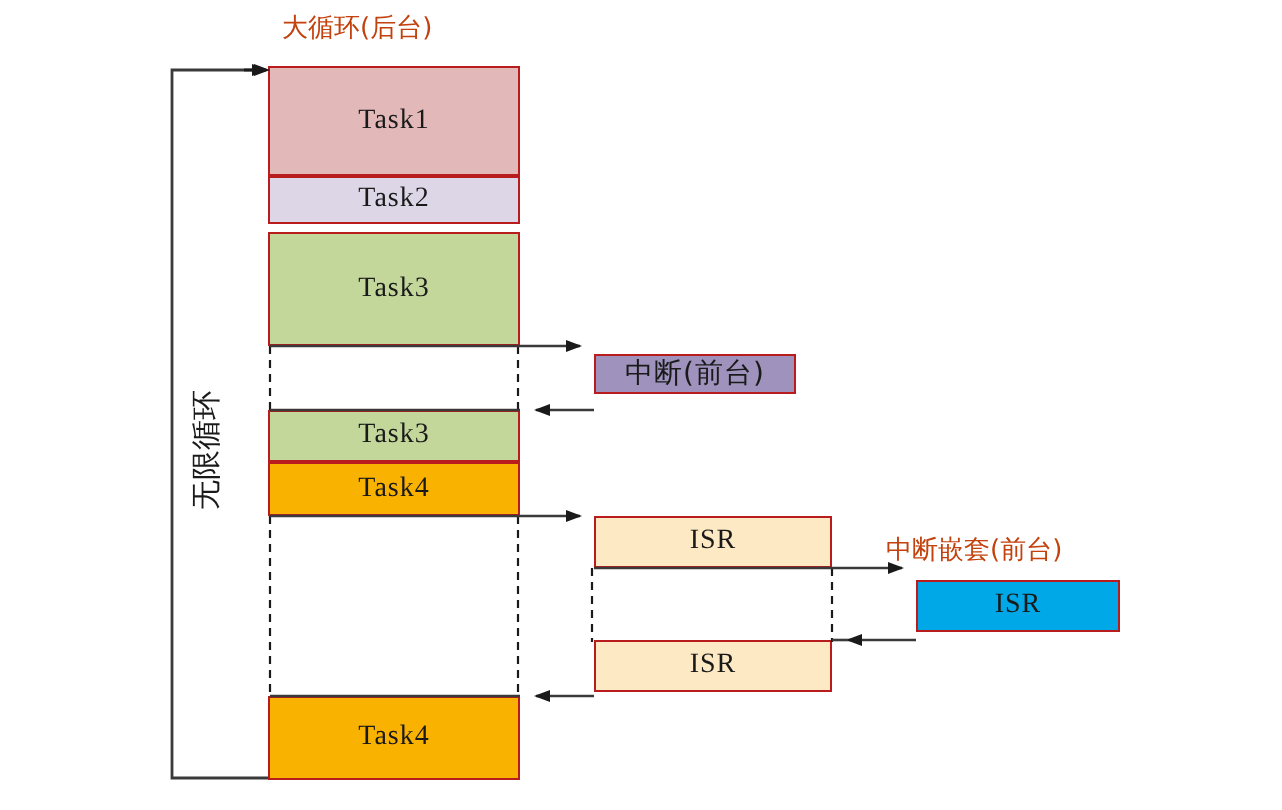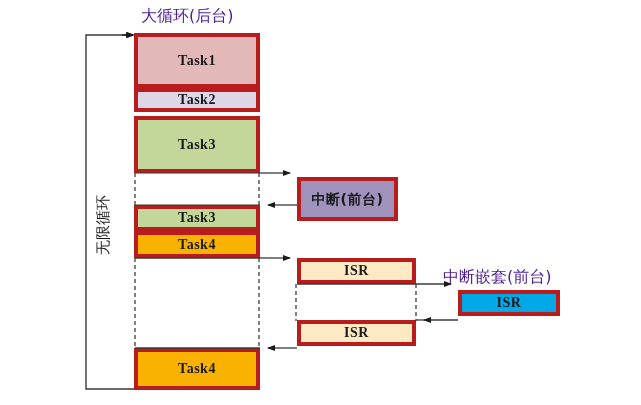--- a/index.html
+++ b/index.html
@@ -17,36 +17,35 @@
   }
   #canvas {
     position: absolute;
     left: 0; top: 0;
     width: 641px;
     height: 405px;
   }
   .box {
     position: absolute;
     box-sizing: border-box;
-    border: 4px solid #b91c1c;
+    border: 1px solid #b91c1c;
     display: flex;
     align-items: center;
     justify-content: center;
     font-size: 14px;
     letter-spacing: 0.5px;
     line-height: 1;
     white-space: nowrap;
-    font-weight: bold;
   }
   .label {
     position: absolute;
-    font-size: 16px;
+    font-size: 13px;
     white-space: nowrap;
     line-height: 1;
-    color: #4c1d95;
+    color: #c2410c;
     text-align: right;
   }
   .vlabel {
     position: absolute;
     font-size: 15px;
     white-space: nowrap;
     line-height: 1;
     transform-origin: left top;
     color: #1a1a1a;
   }
@@ -77,21 +76,21 @@
   <div class="box" style="left:134px; top:88px; width:126px; height:24px; background:#dcd6e6;">Task2</div>
 
   <div class="box" style="left:134px; top:116px; width:126px; height:57px; background:#c3d79b;">Task3</div>
 
   <div class="box" style="left:134px; top:205px; width:126px; height:26px; background:#c3d79b;">Task3</div>
 
   <div class="box" style="left:134px; top:231px; width:126px; height:27px; background:#f9b200;">Task4</div>
 
   <div class="box" style="left:134px; top:348px; width:126px; height:42px; background:#f9b200;">Task4</div>
 
-  <div class="box cjk" style="left:297px; top:177px; width:101px; height:44px; background:#9f93bd; font-size:14px;">中断(前台)</div>
+  <div class="box cjk" style="left:297px; top:177px; width:101px; height:20px; background:#9f93bd; font-size:14px;">中断(前台)</div>
 
   <div class="box" style="left:297px; top:258px; width:119px; height:26px; background:#fdeac4;">ISR</div>
 
   <div class="box" style="left:297px; top:320px; width:119px; height:26px; background:#fdeac4;">ISR</div>
 
   <div class="box" style="left:458px; top:290px; width:102px; height:26px; background:#00a8e8;">ISR</div>
 
   <svg class="overlay" viewBox="0 0 641 405" xmlns="http://www.w3.org/2000/svg">
     <defs>
       <marker id="arrowR" markerWidth="8" markerHeight="8" refX="7" refY="3" orient="auto" markerUnits="userSpaceOnUse">

